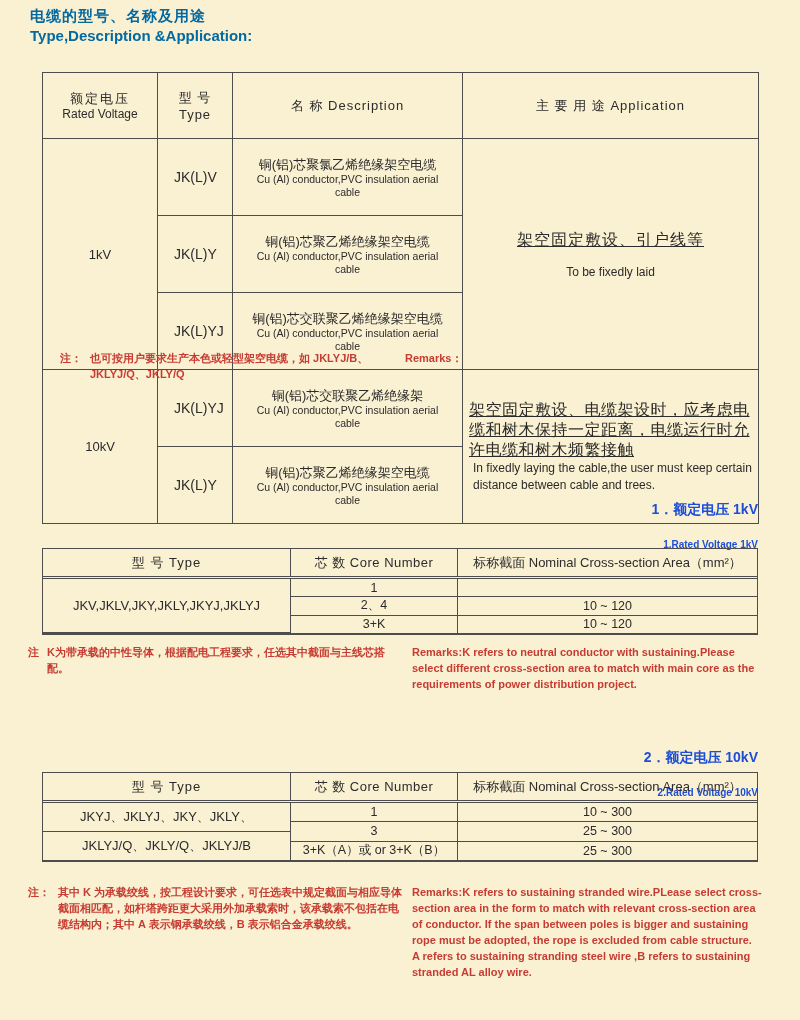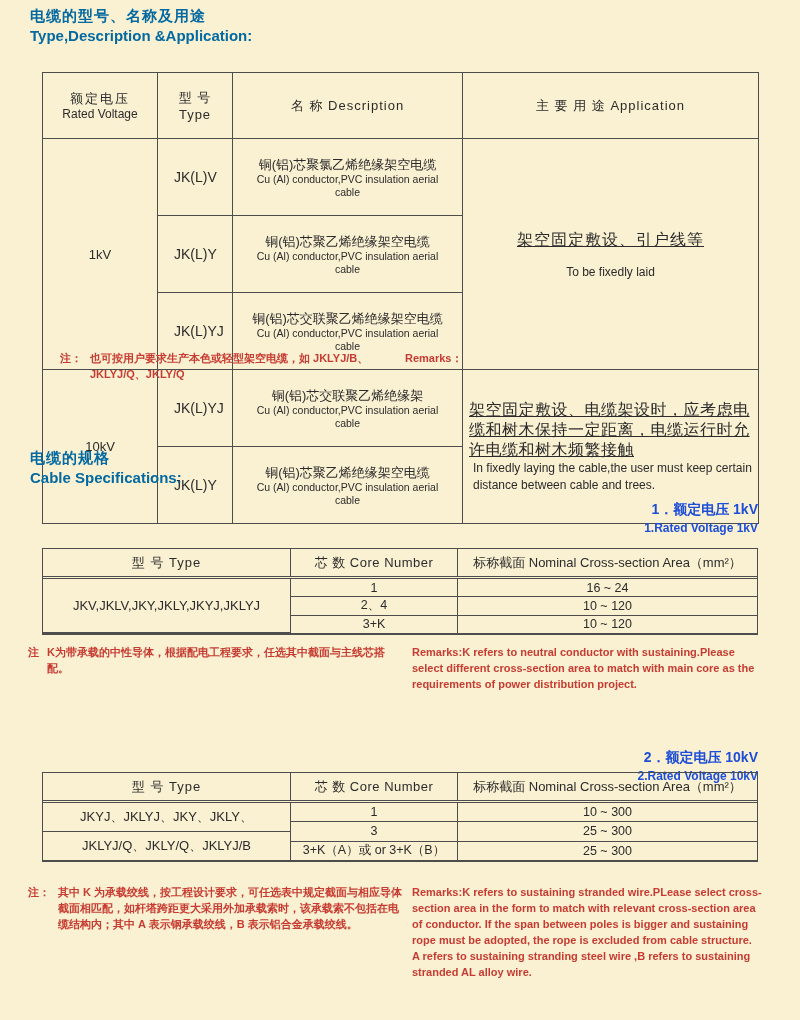--- a/index.html
+++ b/index.html
@@ -54,21 +54,21 @@
   #note1-zh { left:60px; top:350px; width:345px; }
   #note1-en { left:405px; top:350px; width:353px; }
   #note2-zh { left:28px; top:644px; width:378px; }
   #note2-en { left:412px; top:644px; width:346px; }
   #note3-zh { left:28px; top:884px; width:380px; }
   #note3-en { left:412px; top:884px; width:350px; }
 
   
   .spec-heading { position:absolute; right:42px; text-align:right; color:#1d4ed8; font-weight:bold; }
   .spec-heading .zh { font-size:14px; line-height:19px; }
-  .spec-heading .en { font-size:12px; line-height:19px; }
+  .spec-heading .en { font-size:10px; line-height:19px;margin-top:16px; }
   #spec1-heading { top:500px; }
   #spec2-heading { top:748px; }
 
   
   .spec-table { position:absolute; left:42px; width:716px; border:1px solid #4d4d4d; border-bottom-width:2px; }
   #spec1-table { top:548px; }
   #spec2-table { top:772px; }
   .spec-head { display:flex; height:30px; border-bottom:3px double #4d4d4d; }
   .sh { display:flex; align-items:center; justify-content:center; font-size:13px; }
   .sh-type { width:248px; border-right:1px solid #4d4d4d; letter-spacing:1px; }
@@ -174,44 +174,39 @@
       <span class="lbl">注：</span>
       <span>也可按用户要求生产本色或轻型架空电缆，如 JKLYJ/B、JKLYJ/Q、JKLY/Q</span>
     </div>
   </div>
   <div class="note" id="note1-en">
     <div class="hang">
       <span class="lbl">Remarks：</span>
     </div>
   </div>
 
-  <div class="sec-title" id="sec2-title">
-    <div class="zh">电缆的规格</div>
-    <div class="en">Cable Specifications:</div>
-  </div>
 
   <div class="spec-heading" id="spec1-heading">
     <div class="zh">1．额定电压 1kV</div>
     <div class="en">1.Rated Voltage 1kV</div>
   </div>
 
   <div class="spec-table" id="spec1-table">
     <div class="spec-head">
       <div class="sh sh-type">型 号 Type</div>
       <div class="sh sh-core">芯 数 Core Number</div>
       <div class="sh sh-area">标称截面 Nominal Cross-section Area（mm²）</div>
     </div>
     <div class="spec-body">
       <div class="sb-type">
         <div class="sb-tcell first" style="flex:2">JKV,JKLV,JKY,JKLY,JKYJ,JKLYJ</div>
       </div>
       <div class="sb-right">
         <div class="sb-row">
           <div class="sb-core">1</div>
-          <div class="sb-area">16 ~ 24</div>
         </div>
         <div class="sb-row">
           <div class="sb-core">2、4</div>
           <div class="sb-area">10 ~ 120</div>
         </div>
         <div class="sb-row">
           <div class="sb-core">3+K</div>
           <div class="sb-area">10 ~ 120</div>
         </div>
       </div>

